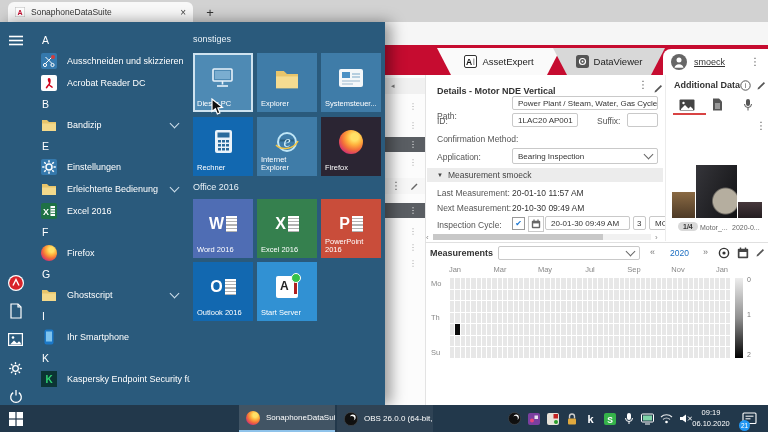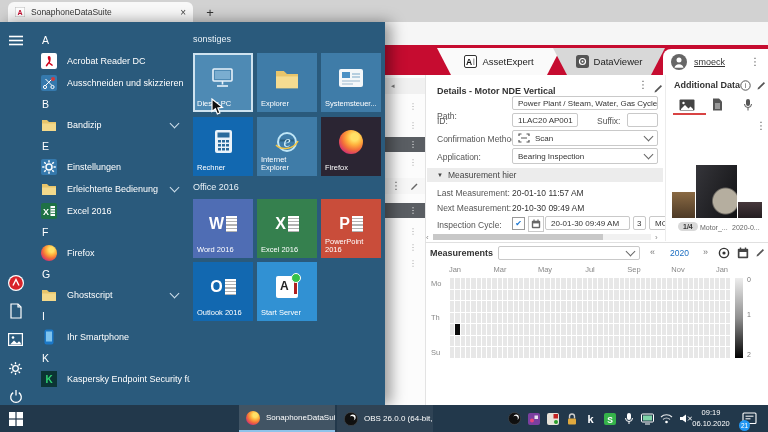--- a/index.html
+++ b/index.html
@@ -223,45 +223,30 @@
       <span class="fld-label" style="top:41px;">ID:</span>
       <div class="fld-input" style="left:87px;top:38px;width:66px;height:14px;">
         <span>1LAC20 AP001</span>
       </div>
       <span class="fld-label" style="left:172px;top:41px;">Suffix:</span>
       <div class="fld-input" style="left:202px;top:38px;width:31px;height:14px;">
         <span></span>
       </div>
 
       <span class="fld-label" style="top:59px;">Confirmation Method:</span>
-      <div class="fld-input" style="left:87px;top:55px;width:146px;height:16px;gap:5px;">
-        <span class="icx">
-          <svg width="12" height="10">
-              <g stroke="#555" stroke-width="1.2" fill="none">
-                <path d="M1 3 V1 H3.5"></path>
-                <path d="M8.5 1 H11 V3"></path>
-                <path d="M11 7 V9 H8.5"></path>
-                <path d="M3.5 9 H1 V7"></path>
-              </g>
-              <line x1="3" y1="5" x2="9" y2="5" stroke="#555"></line>
-            </svg>
-        </span>
-        <span style="flex:1;">Scan</span>
-        <span class="chev"></span>
-      </div>
 
       <span class="fld-label" style="top:77px;">Application:</span>
       <div class="fld-input" style="left:87px;top:73px;width:146px;height:16px;">
         <span style="flex:1;">Bearing Inspection</span>
         <span class="chev"></span>
       </div>
 
       <div class="secbar" style="top:93px;">
         <span style="font-size:6px;">▼</span>
-        <span>Measurement hier</span>
+        <span>Measurement smoeck</span>
       </div>
 
       <span class="fld-label" style="top:113px;">Last Measurement:</span>
       <span class="val-text" style="left:87px;top:113px;">20-01-10 11:57 AM</span>
 
       <span class="fld-label" style="top:128px;">Next Measurement:</span>
       <span class="val-text" style="left:87px;top:128px;">20-10-30 09:49 AM</span>
 
       <span class="fld-label" style="top:145px;">Inspection Cycle:</span>
       <div class="abs" style="left:87px;top:142px;width:11px;height:11px;border:1px solid #999;background:#fff;
@@ -826,40 +811,40 @@
           </span>
         </div>
       </div>
     <div id="sm-list" class="abs" style="left:30px;top:8px;width:160px;">
         <div class="sm-letter">
           <span>A</span>
         </div>
         <div class="sm-app">
           <span class="icx" style="width:17px;">
             <svg width="16" height="16" viewBox="0 0 16 16">
-              <rect width="16" height="16" rx="2" fill="#fff"></rect>
-              <path d="M8 3 C6 3 6.8 6.2 8 8 C6.5 10.5 4 12.6 5 13.3 C6 14 7.3 11.4 8 10.4 C9 11.6 11.5 13.6 11.9 12.6 C12.3 11.5 9.6 10.4 8.8 9.8 C9.9 7.8 10.4 3 8 3 Z" fill="#d00019"></path>
-            </svg>
-          </span>
-          <span class="lbl">Acrobat Reader DC</span>
-        </div>
-        <div class="sm-app">
-          <span class="icx" style="width:17px;">
-            <svg width="16" height="16" viewBox="0 0 16 16">
               <rect width="16" height="16" rx="2" fill="#3579ad"></rect>
               <g stroke="#fff" stroke-width="1" fill="none">
                 <line x1="4.5" y1="4" x2="11" y2="10.5"></line>
                 <line x1="11" y1="4" x2="4.5" y2="10.5"></line>
                 <circle cx="4" cy="12" r="1.6"></circle>
                 <circle cx="11.5" cy="12" r="1.6"></circle>
               </g>
               <circle cx="12" cy="4" r="2" fill="#d23b3b"></circle>
             </svg>
           </span>
           <span class="lbl">Ausschneiden und skizzieren</span>
+        </div>
+        <div class="sm-app">
+          <span class="icx" style="width:17px;">
+            <svg width="16" height="16" viewBox="0 0 16 16">
+              <rect width="16" height="16" rx="2" fill="#fff"></rect>
+              <path d="M8 3 C6 3 6.8 6.2 8 8 C6.5 10.5 4 12.6 5 13.3 C6 14 7.3 11.4 8 10.4 C9 11.6 11.5 13.6 11.9 12.6 C12.3 11.5 9.6 10.4 8.8 9.8 C9.9 7.8 10.4 3 8 3 Z" fill="#d00019"></path>
+            </svg>
+          </span>
+          <span class="lbl">Acrobat Reader DC</span>
         </div>
         <div class="sm-letter">
           <span>B</span>
         </div>
         <div class="sm-app">
           <span class="icx" style="width:17px;">
             <svg width="16" height="16" viewBox="0 0 16 16">
               <path d="M1 3 h5 l2 2 h7 v9 H1 Z" fill="#e8c56b"></path>
               <path d="M1 6.5 h14 v7.5 H1 Z" fill="#f3d98b"></path>
             </svg>

